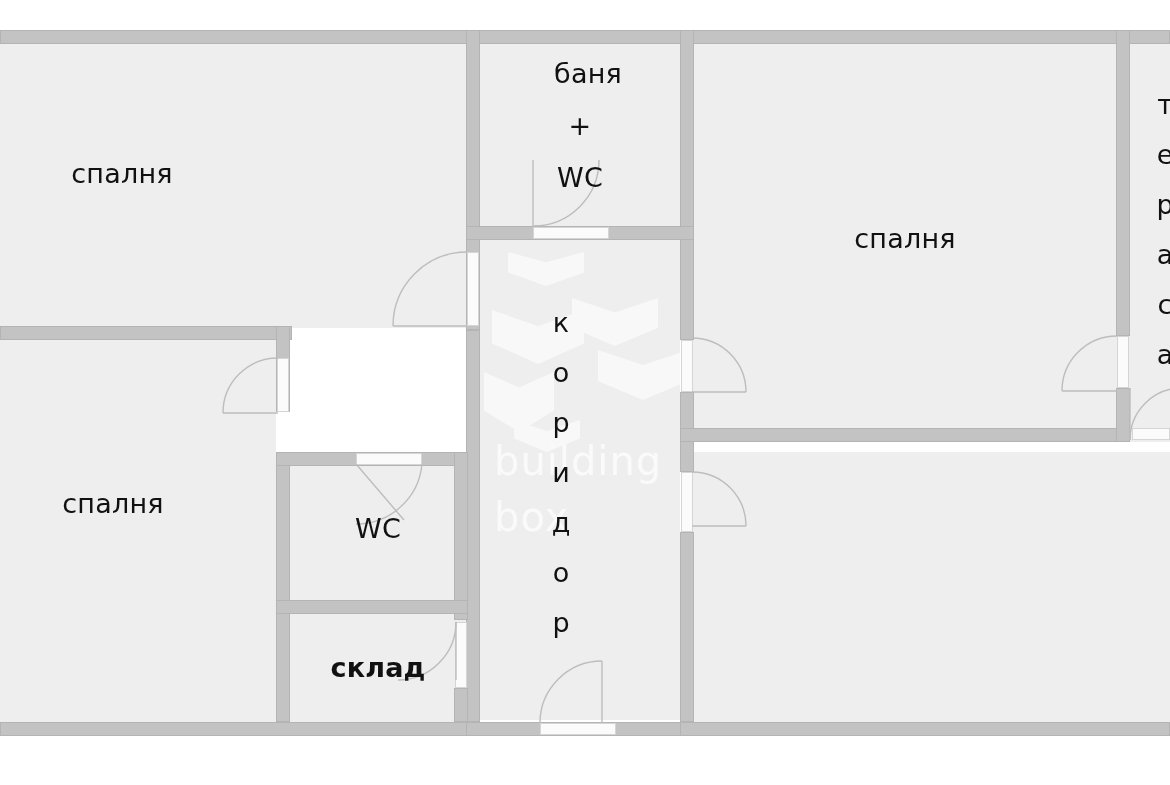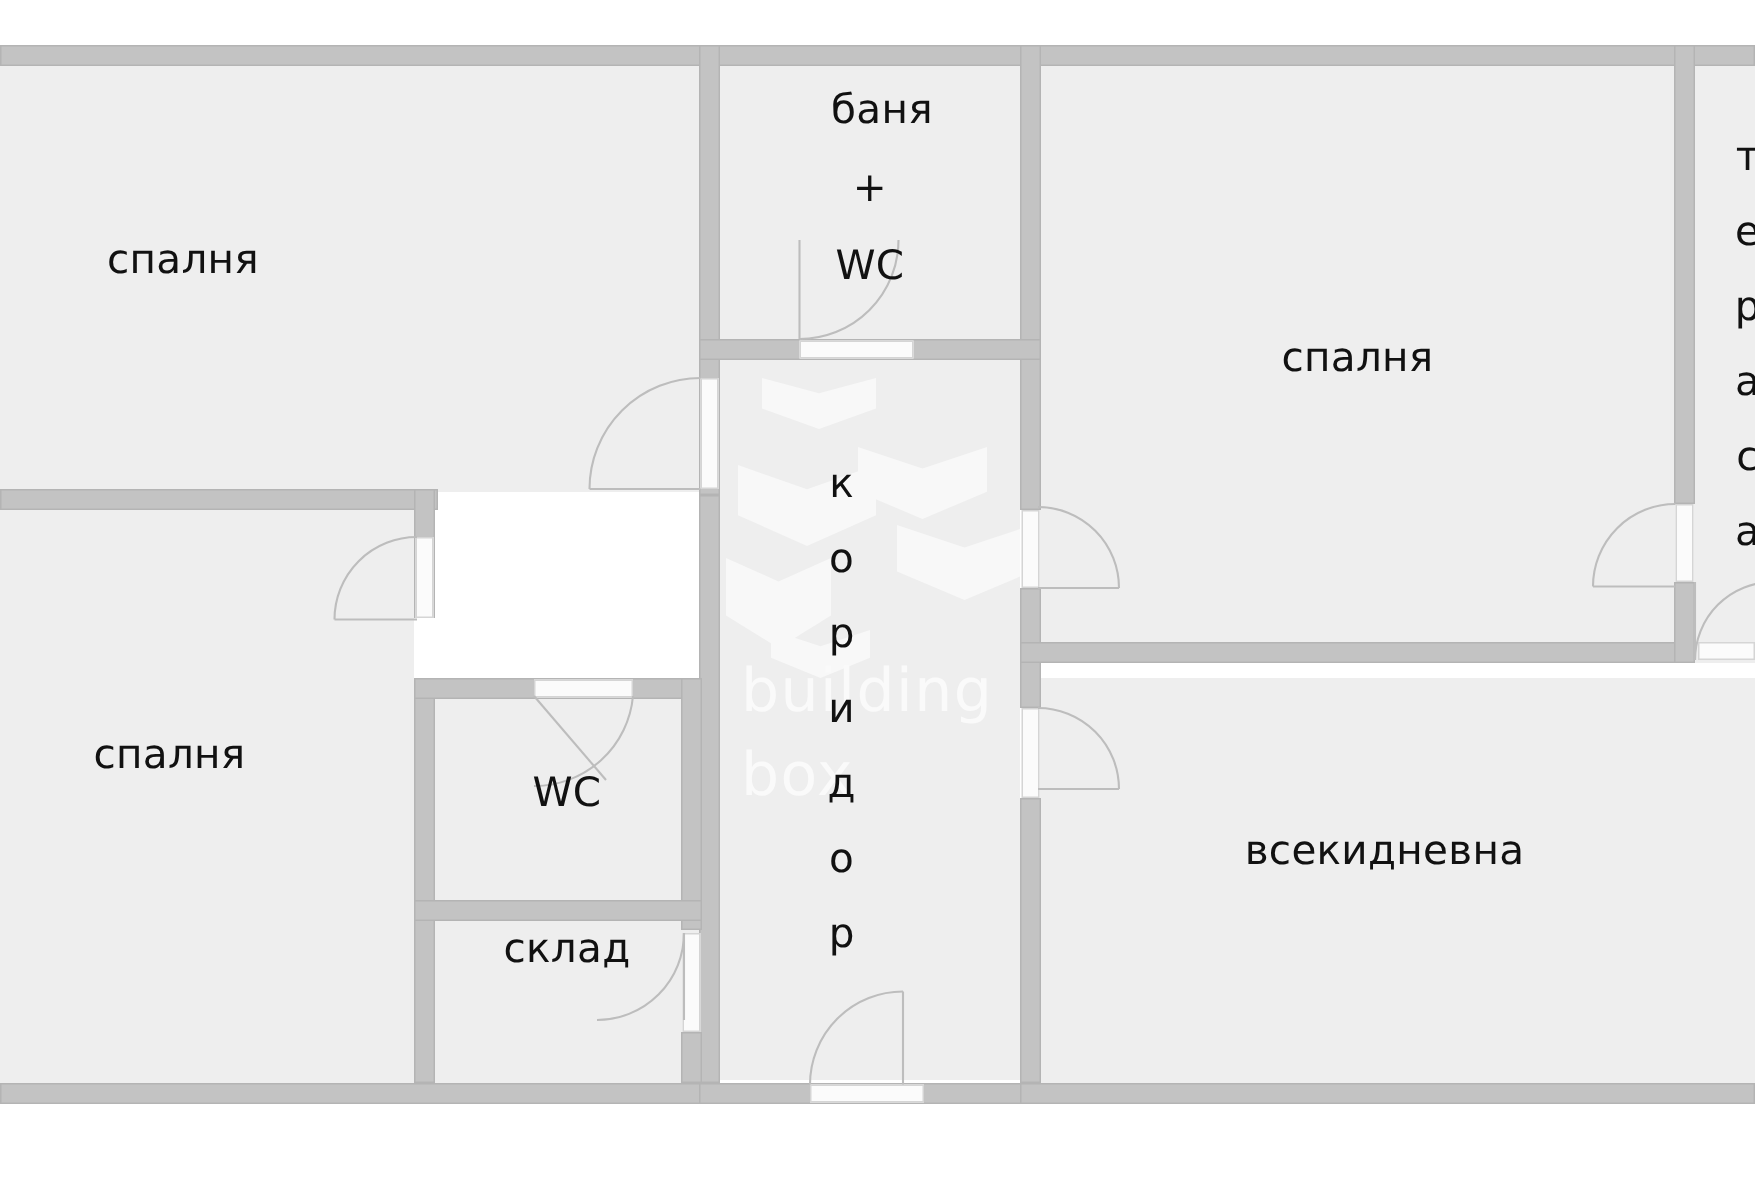--- a/index.html
+++ b/index.html
@@ -273,17 +273,16 @@
     <span>и</span>
     <span>д</span>
     <span>о</span>
     <span>р</span>
   </div>
 
   <div class="label" style="left:58px; top:490px; width:110px;">спалня</div>
 
   <div class="label" style="left:288px; top:515px; width:180px;">WC</div>
 
-  <div class="label" style="left:288px; top:619px; width:180px;">склад</div>
-
-  <div class="label" style="left:808px; top:554px; width:230px;">всекидневна</div>
+  <div class="label" style="left:288px; top:654px; width:180px;font-weight:bold;">склад</div>
+
 
 </div>
 
 </body></html>

